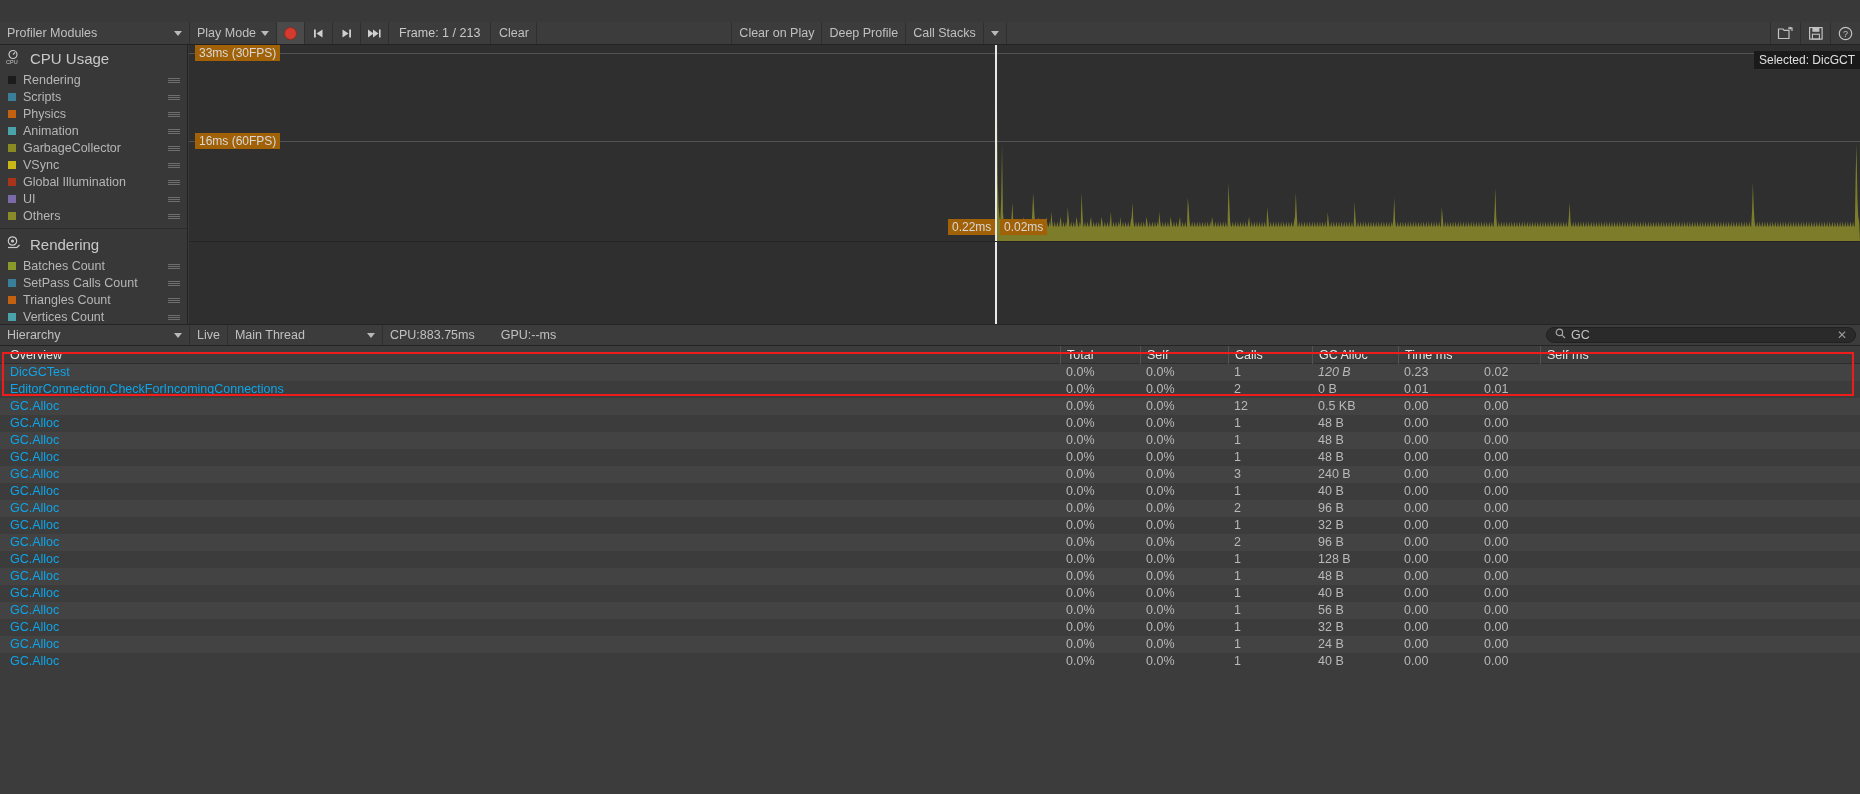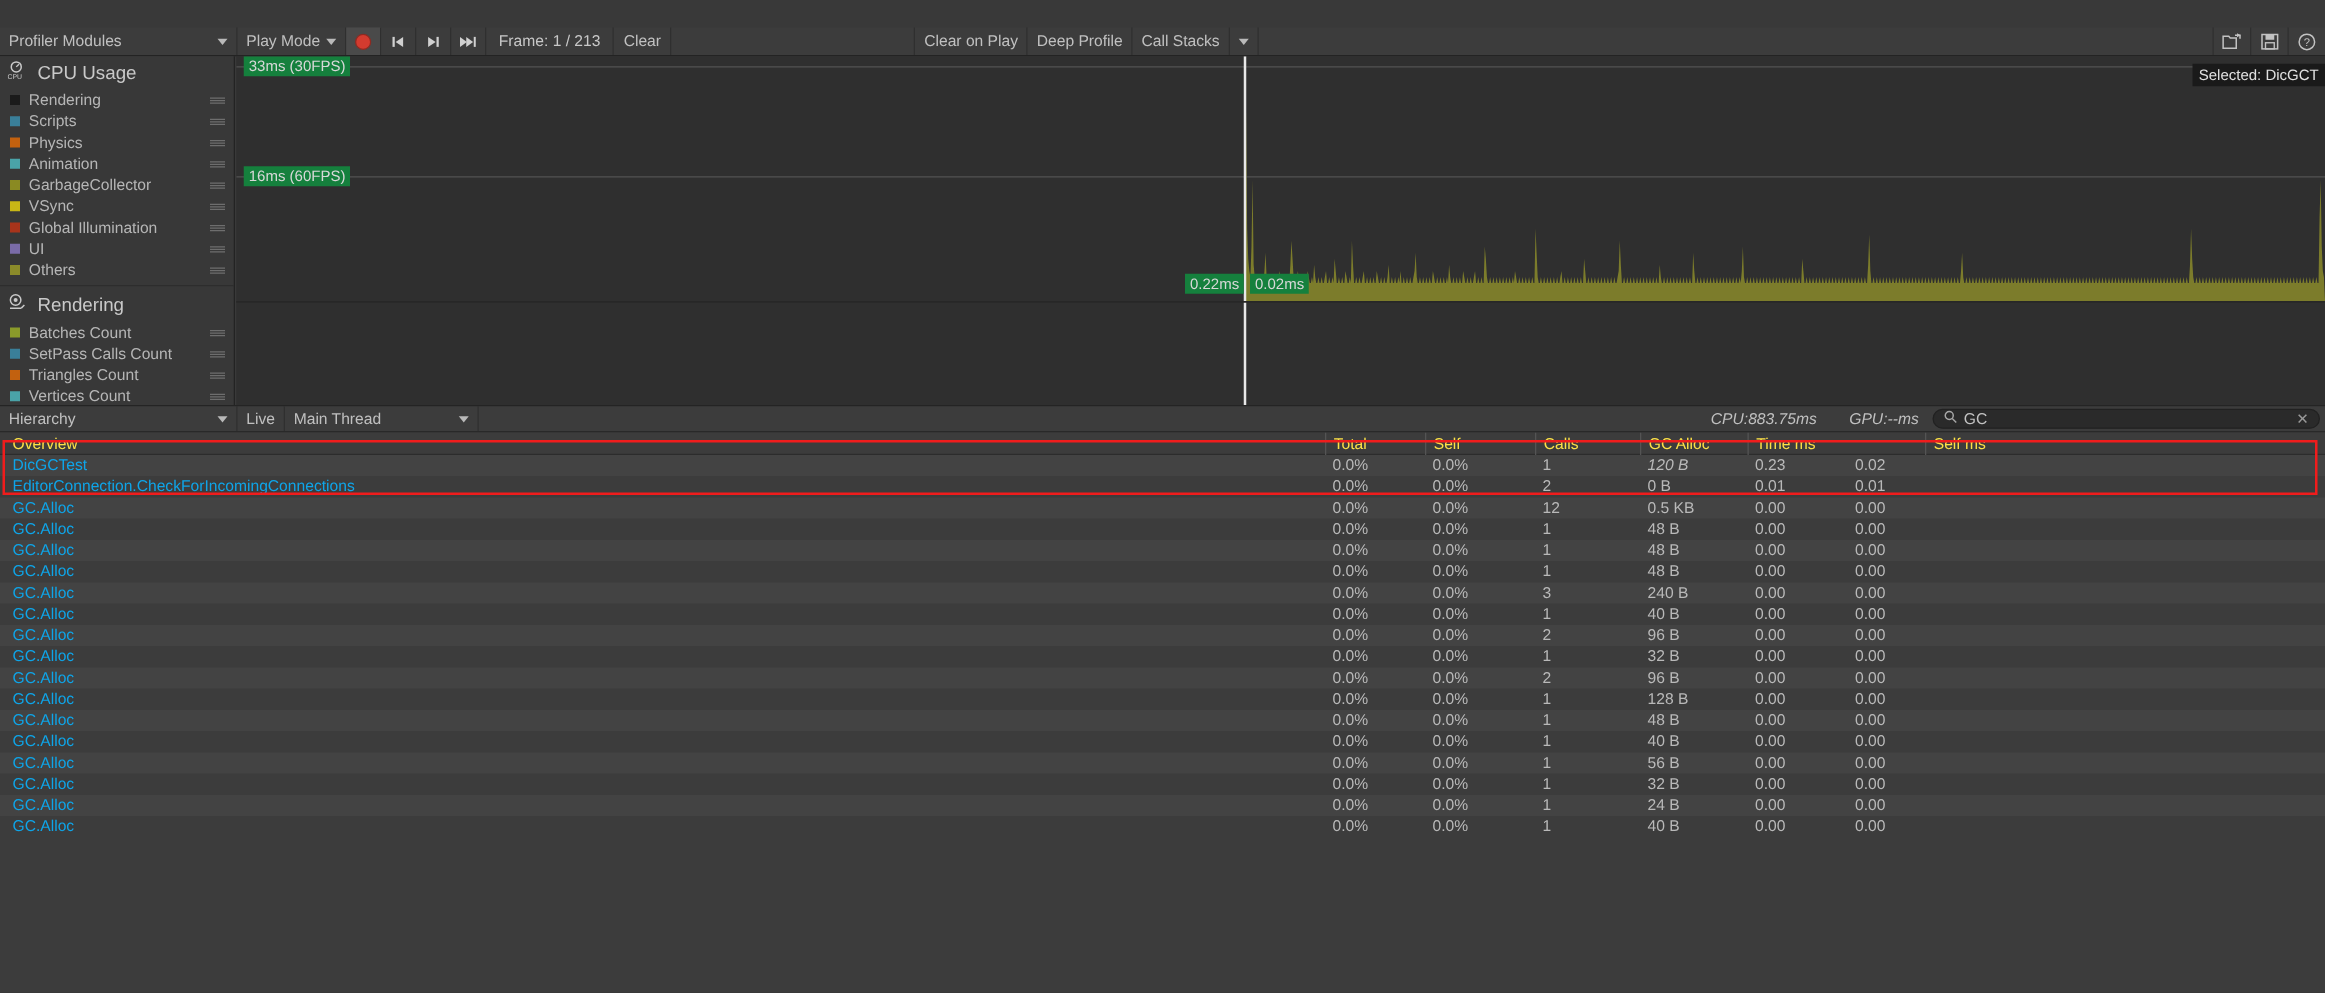--- a/index.html
+++ b/index.html
@@ -70,21 +70,21 @@
   .handle { position: absolute; right: 7px; top: 7px; width: 12px; height: 3px; }
   .handle i { display: block; height: 1px; background: #6e6e6e; margin-bottom: 1px; }
 
   
   .chart {
     position: absolute; top: 45px; left: 189px; width: 1671px; height: 196px;
     background: #2f2f2f; overflow: hidden;
   }
   .gridline { position: absolute; left: 0; width: 100%; height: 1px; background: #6a6a6a; opacity: .6; }
   .glabel {
-    position: absolute; background: #15803d; color: #d8d8d8; font-size: 12px;
+    position: absolute; background: #a16207; color: #d8d8d8; font-size: 12px;
     padding: 1px 4px; white-space: nowrap;
   }
   .playhead { position: absolute; top: 0; width: 2px; height: 100%; background: #e8e8e8; }
   .selected-chip {
     position: absolute; background: #1a1a1a; color: #e0e0e0; font-size: 12px;
     padding: 2px 5px; white-space: nowrap;
   }
   .chart2 {
     position: absolute; top: 241px; left: 189px; width: 1671px; height: 83px;
     background: #2f2f2f; overflow: hidden; border-top: 1px solid #242424;
@@ -92,33 +92,33 @@
 
   
   .hbar {
     position: absolute; top: 324px; left: 0; width: 1860px; height: 22px;
     background: #3c3c3c; border-top: 1px solid #242424; border-bottom: 1px solid #232323;
     display: flex; align-items: stretch; font-size: 12.5px;
   }
   .hb-item { display: flex; align-items: center; padding: 0 7px; color: #c0c0c0; border-right: 1px solid #2f2f2f; }
   .hb-hier { width: 190px; justify-content: space-between; }
   .hb-thread { width: 155px; justify-content: space-between; }
-  .hb-stats { flex: 1 1 auto; justify-content: flex-end; gap: 26px; border-right: none; font-style: italic; }
+  .hb-stats { flex: 1 1 auto; justify-content: flex-start; gap: 26px; border-right: none; }
   .hb-search {
     display: flex; align-items: center; gap: 5px; width: 310px; height: 16px;
     align-self: center; background: #2a2a2a; border: 1px solid #212121; border-radius: 9px;
     padding: 0 8px; margin: 0 4px; color: #c3c3c3;
   }
   .hb-search .sx { margin-left: auto; color: #9a9a9a; font-size: 12px; }
   .hb-details { width: 305px; justify-content: space-between; border-left: 1px solid #2f2f2f; border-right: none; }
 
   
   .table { position: absolute; top: 346px; left: 0; width: 1860px; height: 448px; background: #3c3c3c; overflow: hidden; }
   .thead { position: relative; height: 18px; background: #3c3c3c; border-bottom: 1px solid #2c2c2c; }
-  .th { position: absolute; top: 0; height: 18px; line-height: 18px; font-size: 12.5px; color: #fde047; padding-left: 6px; }
+  .th { position: absolute; top: 0; height: 18px; line-height: 18px; font-size: 12.5px; color: #e5e5e5; padding-left: 6px; }
   .th.div { border-left: 1px solid #545454; }
   .row { position: relative; height: 17px; font-size: 12.5px; }
   .row.odd { background: #3c3c3c; }
   .row.even { background: #434343; }
   .cell { position: absolute; top: 0; height: 17px; line-height: 17px; color: #b9b9b9; padding-left: 6px; white-space: nowrap; }
   .cell.name { color: #0ea5e9; }
 
   .redbox {
     position: absolute; left: 2px; top: 352px; width: 1852px; height: 44px;
     border: 2px solid #f01c1c; pointer-events: none; z-index: 40;

